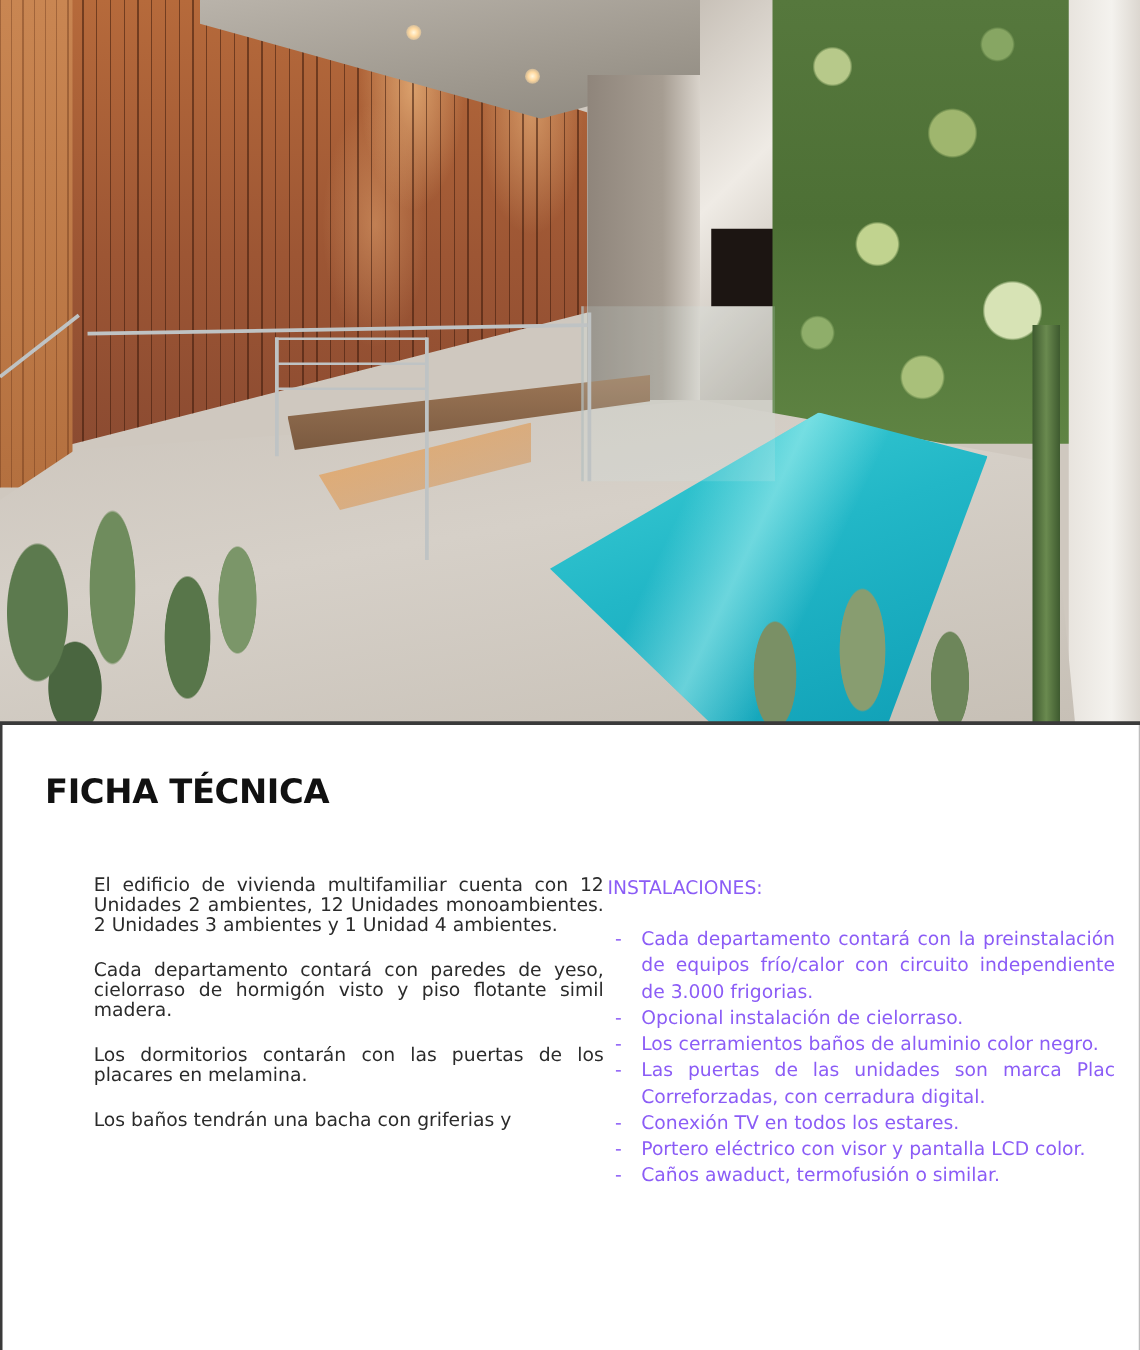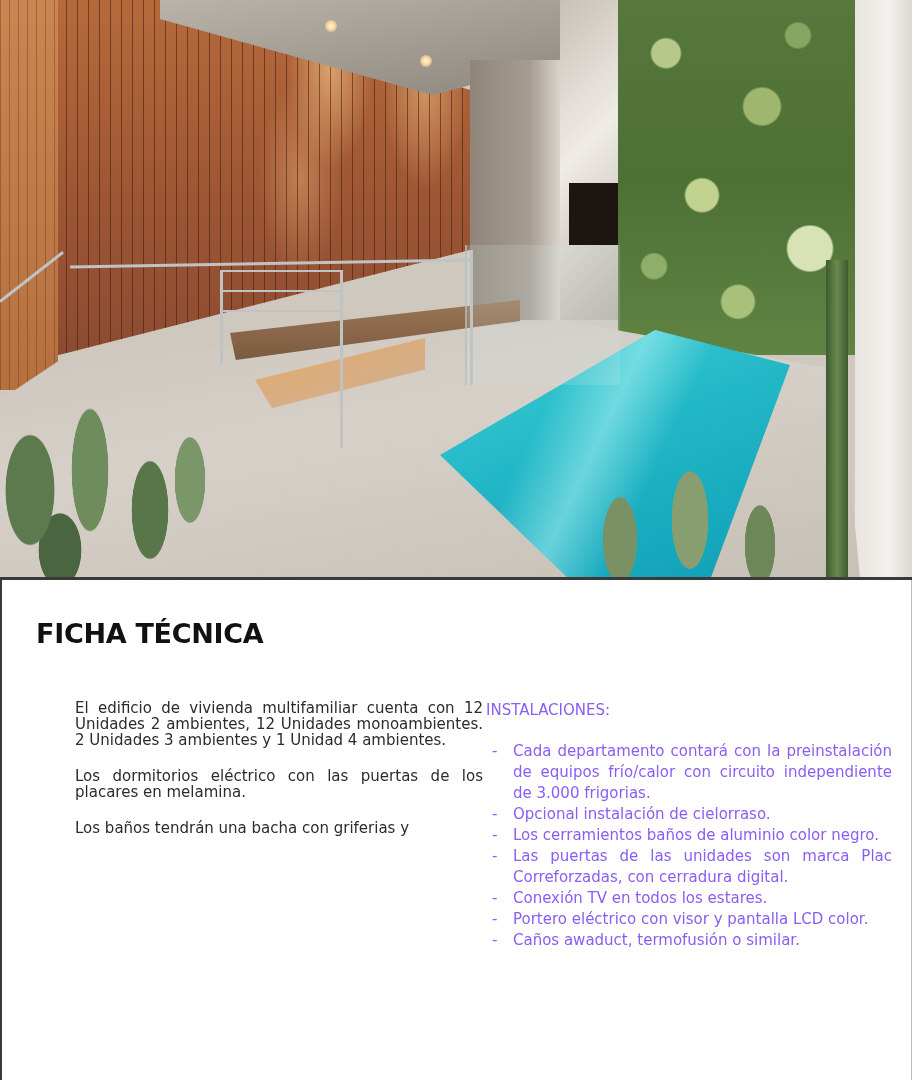--- a/index.html
+++ b/index.html
@@ -165,21 +165,22 @@
   <div class="plant-left"></div>
   <div class="plant-right"></div>
 </div>
 <div class="hero-bottom-line"></div>
 
 <div class="doc">
   <h1 class="doc-title">FICHA TÉCNICA</h1>
 
   <div class="col-left">
     <p>El edificio de vivienda multifamiliar cuenta con 12 Unidades 2 ambientes, 12 Unidades monoambientes. 2 Unidades 3 ambientes y 1 Unidad 4 ambientes.</p>
-    <p>Los dormitorios eléctrico con las puertas de los placares en melamina.</p>
+    <p>Cada departamento contará con paredes de yeso, cielorraso de hormigón visto y piso flotante simil madera.</p>
+    <p>Los dormitorios contarán con las puertas de los placares en melamina.</p>
     <p>Los baños tendrán una bacha con griferias y</p>
   </div>
 
   <div class="col-right">
     <div class="section-heading">INSTALACIONES:</div>
     <ul>
       <li><span class="dash">-</span><span>Cada departamento contará con la preinstalación de equipos frío/calor con circuito independiente de 3.000 frigorias.</span></li>
       <li><span class="dash">-</span><span>Opcional instalación de cielorraso.</span></li>
       <li><span class="dash">-</span><span>Los cerramientos baños de aluminio color negro.</span></li>
       <li><span class="dash">-</span><span>Las puertas de las unidades son marca Plac Correforzadas, con cerradura digital.</span></li>

